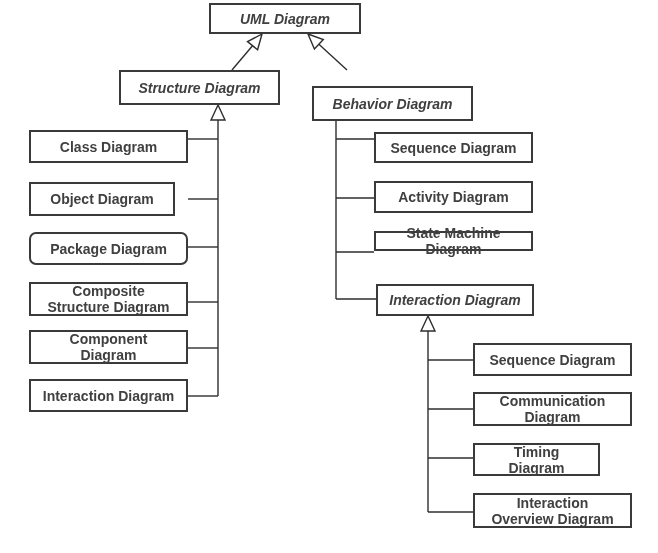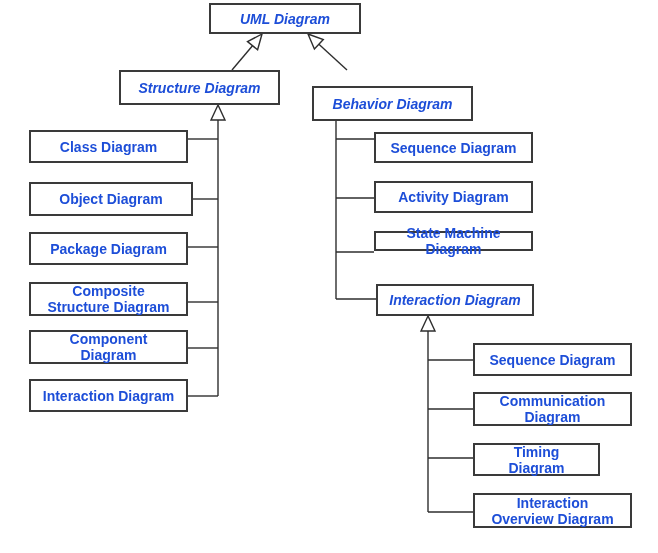--- a/index.html
+++ b/index.html
@@ -26,34 +26,34 @@
     position: absolute;
     box-sizing: border-box;
     background: #ffffff;
     border: 2px solid #3a3a3a;
     display: flex;
     align-items: center;
     justify-content: center;
     text-align: center;
     font-size: 14px;
     font-weight: 700;
-    color: #1d4ed8;
+    color: #404040;
     line-height: 16px;
     padding: 0 10px;
   }
   .node.abstract {
     font-style: italic;
   }
   
   .n-uml        { left: 209px; top: 3px;   width: 152px; height: 31px; }
   .n-structure  { left: 119px; top: 70px;  width: 161px; height: 35px; }
   .n-behavior   { left: 312px; top: 70px;  width: 161px; height: 35px; margin-top: 16px; }
   .n-class      { left: 29px;  top: 130px; width: 159px; height: 33px; }
-  .n-object     { left: 29px;  top: 182px; width: 164px; height: 34px; }
-  .n-package    { left: 29px;  top: 232px; width: 159px; height: 33px; }
+  .n-object     { left: 29px;  top: 182px; width: 146px; height: 34px; }
+  .n-package    { left: 29px;  top: 232px; width: 159px; height: 33px; border-radius: 7px; }
   .n-composite  { left: 29px;  top: 282px; width: 159px; height: 34px; }
   .n-component  { left: 29px;  top: 330px; width: 159px; height: 34px; }
   .n-deployment { left: 29px;  top: 379px; width: 159px; height: 33px; }
   .n-usecase    { left: 374px; top: 132px; width: 159px; height: 31px; }
   .n-activity   { left: 374px; top: 181px; width: 159px; height: 32px; }
   .n-statemachine { left: 374px; top: 231px; width: 159px; height: 20px; }
   .n-interaction  { left: 376px; top: 284px; width: 158px; height: 32px; }
   .n-sequence     { left: 473px; top: 343px; width: 159px; height: 33px; }
   .n-communication { left: 473px; top: 392px; width: 159px; height: 34px; }
   .n-timing        { left: 473px; top: 443px; width: 127px; height: 33px; }

